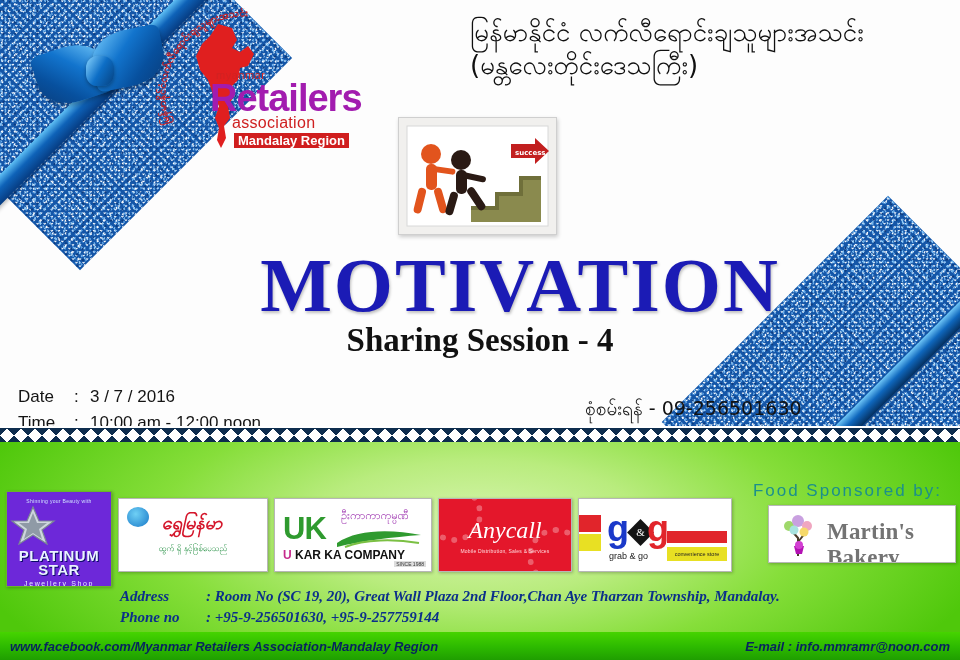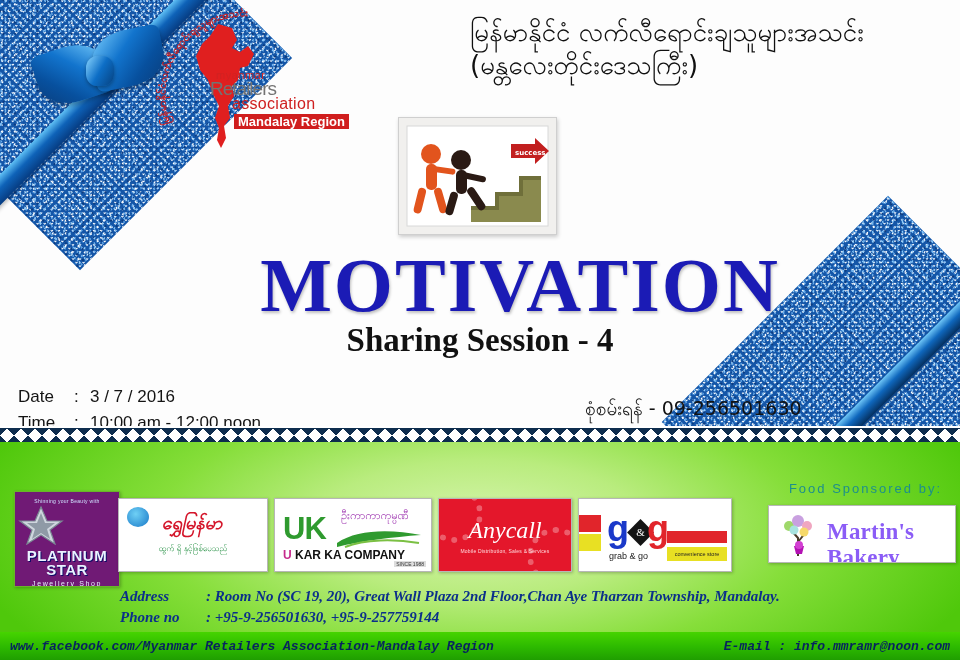--- a/index.html
+++ b/index.html
@@ -41,21 +41,21 @@
   .bow .knot{position:absolute;left:50px;top:28px;width:28px;height:30px;border-radius:40%;
     background:linear-gradient(120deg,#8ad6ff,#0d6ec6 50%,#06417f);box-shadow:0 2px 4px rgba(0,0,0,.35);z-index:3;}
 
   
   .logo{position:absolute;left:150px;top:8px;width:215px;height:150px;}
   .logo .circ-text{position:absolute;left:0;top:0;width:215px;height:150px;}
   .logo .circ-text text{font-family:"DejaVu Sans",sans-serif;font-size:10.5px;fill:#cf1d1d;font-weight:bold;}
   .logo .map{position:absolute;left:38px;top:14px;width:74px;height:132px;}
   .logo .wordmark{position:absolute;left:60px;top:62px;width:150px;text-align:left;line-height:1;}
   .logo .wm-myanmar{font-family:"Liberation Sans",sans-serif;font-size:11px;color:#d12222;letter-spacing:.5px;padding-left:6px;}
-  .logo .wm-retailers{font-family:"Liberation Sans",sans-serif;font-weight:normal;font-size:19px;color:#737373;letter-spacing:-1px;margin-top:-2px;}
+  .logo .wm-retailers{font-family:"Liberation Sans",sans-serif;font-weight:bold;font-size:38px;color:#a21caf;letter-spacing:-1px;margin-top:-2px;}
   .logo .wm-assoc{font-family:"Liberation Sans",sans-serif;font-size:16px;color:#cf2020;letter-spacing:.3px;margin-top:-2px;padding-left:22px;}
   .logo .wm-region{display:inline-block;font-family:"Liberation Sans",sans-serif;font-weight:bold;font-size:13px;color:#fff;background:#d01e1e;padding:1px 4px;margin-top:2px;margin-left:24px;}
 
   
   .hdr{position:absolute;left:470px;top:16px;width:470px;color:#101010;}
   .hdr .line1{font-family:"DejaVu Sans",sans-serif;font-size:26px;line-height:1.25;white-space:nowrap;}
   .hdr .line2{font-family:"DejaVu Sans",sans-serif;font-size:26px;line-height:1.3;}
 
   
   .illus{position:absolute;left:398px;top:117px;width:157px;height:116px;background:#ef4444;
@@ -90,29 +90,29 @@
       linear-gradient(-45deg,transparent 75%,#000 75%);
     mask-size:14px 14px;}
   .zig-base{position:absolute;left:0;top:426px;width:960px;height:18px;background:#fff;}
 
   
   .green{position:absolute;left:0;top:442px;width:960px;height:190px;
     background:
       radial-gradient(ellipse 520px 210px at 50% 45%, #d8f5b0 0%, #b9ec7e 32%, #86de3a 62%, #4fc80b 100%);}
   .sponsored{position:absolute;left:22px;top:456px;font-family:"Liberation Sans",sans-serif;font-size:19px;
     color:#1c8f8c;letter-spacing:3px;font-weight:500;}
-  .food-sponsored{position:absolute;right:18px;top:481px;font-family:"Liberation Sans",sans-serif;font-size:13px;
+  .food-sponsored{position:absolute;right:18px;top:481px;font-family:"Liberation Sans",sans-serif;font-size:17px;
     color:#1c8f8c;letter-spacing:2px;font-weight:500;}
 
   .logos{position:absolute;left:0;top:491px;width:960px;height:84px;}
   .card{position:absolute;background:#fff;border:1px solid #b7b7b7;box-shadow:1px 1px 3px rgba(0,0,0,.25);
     overflow:hidden;}
 
   
-  .c-plat{left:14px;top:0px;width:104px;height:94px;background:#701a75;border-color:#6ab42a;}
+  .c-plat{left:6px;top:0px;width:104px;height:94px;background:#6d28d9;border-color:#6ab42a;}
   .plat-top{color:#cfe0ff;font-size:5px;text-align:center;margin-top:6px;letter-spacing:.3px;font-family:"Liberation Sans",sans-serif;}
   .plat-star{width:52px;height:40px;margin:1px auto 0;}
   .plat-name{text-align:center;font-family:"Liberation Sans",sans-serif;font-weight:bold;font-size:15px;
     color:#eaf2ff;letter-spacing:.5px;line-height:.95;text-shadow:1px 1px 0 #0a0a66;}
   .plat-sub{text-align:center;font-family:"Liberation Sans",sans-serif;font-size:7px;color:#e6eeff;letter-spacing:1.6px;margin-top:2px;}
 
   
   .c-shwe{left:118px;top:7px;width:148px;height:72px;}
   .shwe-script{font-family:"DejaVu Sans",sans-serif;font-size:18px;color:#d4152a;font-weight:bold;
     text-align:center;margin-top:12px;transform:skewX(-12deg);white-space:nowrap;}
@@ -147,32 +147,32 @@
   .gg-g2{position:absolute;left:68px;top:-4px;font-family:"Liberation Sans",sans-serif;font-weight:bold;font-size:36px;color:#e1252b;line-height:1;}
   .gg-sub{position:absolute;left:30px;top:52px;font-family:"Liberation Sans",sans-serif;font-size:9px;color:#222;}
   .gg-rbar{position:absolute;right:4px;top:16px;width:60px;height:12px;background:#e1252b;}
   .gg-ybar{position:absolute;right:4px;top:32px;width:60px;height:14px;background:#e8e023;}
   .gg-ybar span{font-family:"Liberation Sans",sans-serif;font-size:5.5px;color:#222;line-height:14px;display:block;text-align:center;}
 
   
   .c-mart{left:768px;top:14px;width:186px;height:56px;}
   .mart-tree{position:absolute;left:6px;top:4px;width:48px;height:48px;}
   .mart-name{position:absolute;left:58px;top:13px;font-family:"Liberation Serif",serif;font-weight:bold;
-    font-size:23px;color:#8b5cf6;letter-spacing:.2px;}
+    font-size:23px;color:#737373;letter-spacing:.2px;}
 
   
   .addr{position:absolute;left:120px;top:586px;font-family:"Liberation Serif",serif;font-weight:bold;
     font-style:italic;font-size:15px;color:#0b2f8a;line-height:1.42;white-space:nowrap;}
   .addr .k{display:inline-block;width:86px;}
 
   
   .footer{position:absolute;left:0;top:632px;width:960px;height:28px;
     background:linear-gradient(to bottom,#46d400,#2cb900 55%,#1f9e00);
     display:flex;align-items:center;justify-content:space-between;padding:0 10px;box-sizing:border-box;}
-  .footer div{font-family:Liberation Mono, monospace;font-weight:bold;font-style:italic;font-size:13px;color:#07235e;}
+  .footer div{font-family:Liberation Sans, sans-serif;font-weight:bold;font-style:italic;font-size:13px;color:#07235e;}
 </style>
 </head>
 <body>
 
 <div class="poster">
 
   <div class="top-panel">
 
     <div class="glitter glitter-tl"></div>
     <div class="ribbon-tl"></div>

